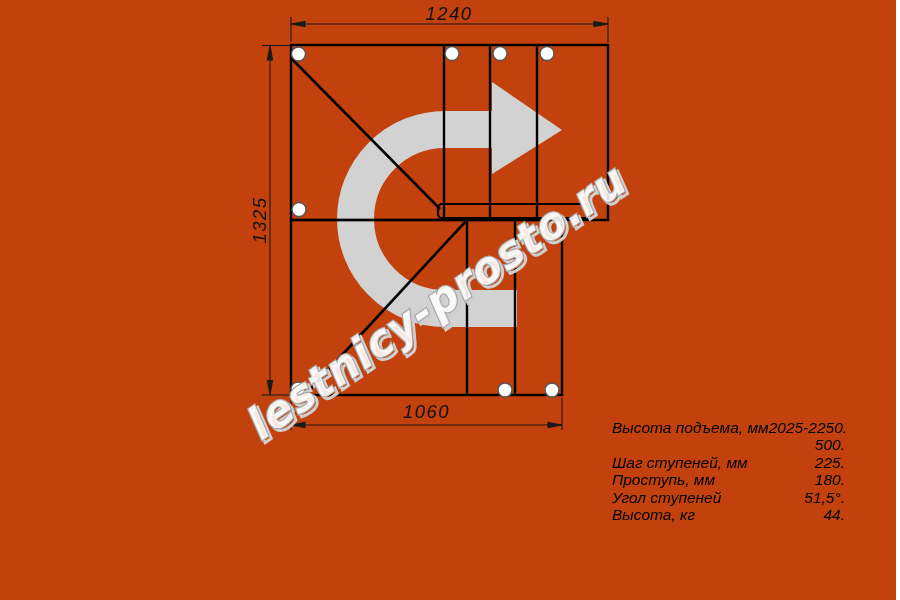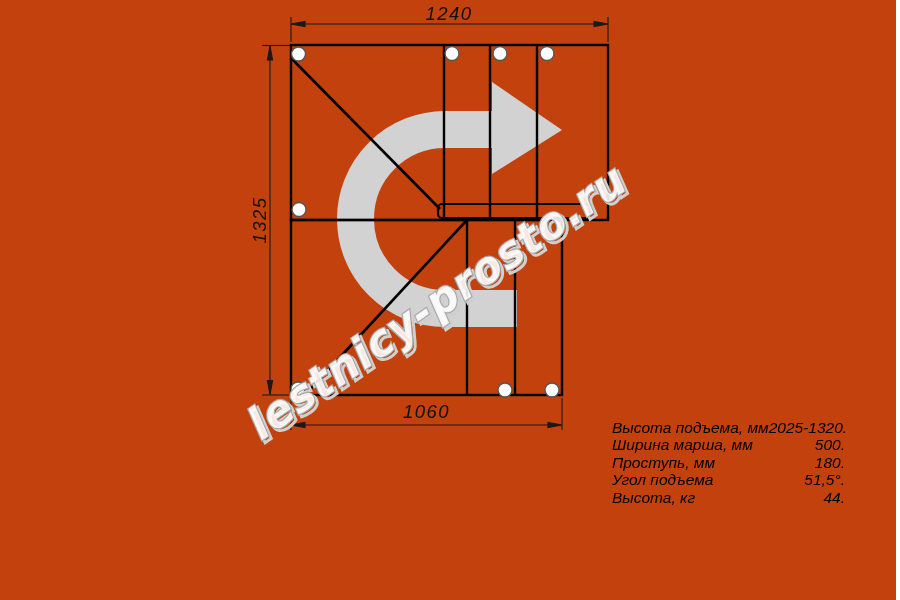--- a/index.html
+++ b/index.html
@@ -79,32 +79,35 @@
 
     <g>
       <text class="wm-text" transform="translate(264,443.5) rotate(-34.5)" fill="none" stroke="#cfcfcf" stroke-width="3" textLength="448" lengthAdjust="spacingAndGlyphs">lestnicy-prosto.ru</text>
       <text class="wm-text" transform="translate(261,441) rotate(-34.5)" fill="rgba(255,255,255,0.88)" stroke="#a8a8a8" stroke-width="2.4" paint-order="stroke" textLength="448" lengthAdjust="spacingAndGlyphs">lestnicy-prosto.ru</text>
     </g>
   </svg>
 
   <div class="specs">
     <div class="spec-row">
       <span class="spec-label">Высота подъема, мм</span>
-      <span class="spec-value">2025-1320.</span>
+      <span class="spec-value">2025-2250.</span>
     </div>
     <div class="spec-row">
-      <span class="spec-label">Ширина марша, мм</span>
       <span class="spec-value">500.</span>
+    </div>
+    <div class="spec-row">
+      <span class="spec-label">Шаг ступеней, мм</span>
+      <span class="spec-value">225.</span>
     </div>
     <div class="spec-row">
       <span class="spec-label">Проступь, мм</span>
       <span class="spec-value">180.</span>
     </div>
     <div class="spec-row">
-      <span class="spec-label">Угол подъема</span>
+      <span class="spec-label">Угол ступеней</span>
       <span class="spec-value">51,5°.</span>
     </div>
     <div class="spec-row">
       <span class="spec-label">Высота, кг</span>
       <span class="spec-value">44.</span>
     </div>
   </div>
 </div>
 
 </body></html>

